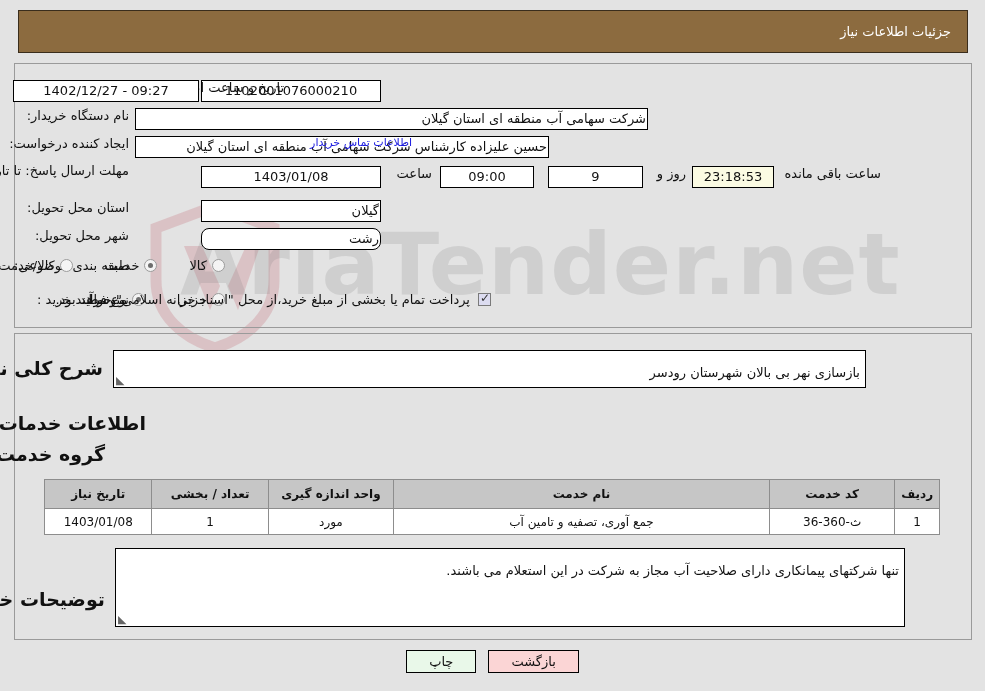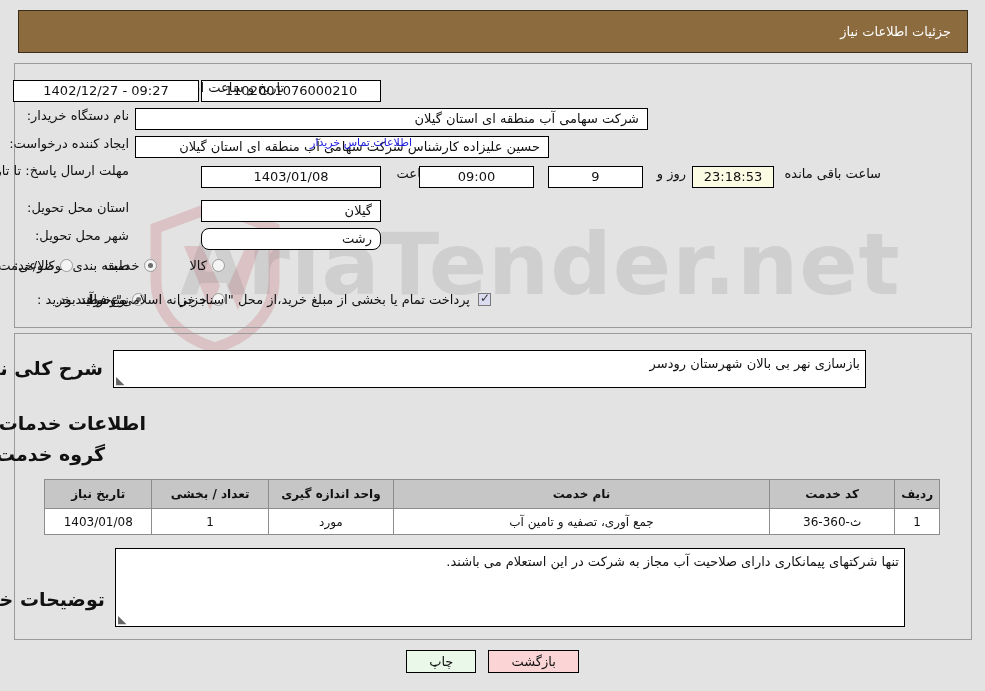--- a/index.html
+++ b/index.html
@@ -84,21 +84,21 @@
     text-align: right;
     white-space: nowrap;
   }
   .fld {
     background: #ffffff;
     border: 1px solid #000;
     height: 22px;
     line-height: 20px;
     font-size: 13px;
     color: #111;
-    padding: 0 8px;
+    padding: 0 1px;
     text-align: center;
     overflow: hidden;
     white-space: nowrap;
     font-family: "DejaVu Sans", "Liberation Sans", sans-serif;
   }
   .fld.right { text-align: right; }
   .fld.timer { background: #fbfbe3; }
   .link {
     color: #1a1ae0;
     font-size: 11px;
@@ -146,21 +146,21 @@
     line-height: 14px;
   }
 
   
   .ta {
     position: absolute;
     background: #fff;
     border: 1px solid #000;
     font-size: 13px;
     color: #111;
-    padding: 5px 5px 0 5px;
+    padding: 14px 5px 0 5px;
     text-align: right;
     z-index: 3;
     overflow: hidden;
   }
   .ta .grip {
     position: absolute;
     left: 2px; bottom: 1px;
     width: 10px; height: 10px;
     color: #666;
     font-size: 11px;
@@ -282,21 +282,21 @@
   <div class="frow" style="right:856px; top:163px; width:120px; display:block; line-height:16px; white-space:normal; text-align:right;">
     <span class="lbl">مهلت ارسال پاسخ: تا تاریخ:</span>
   </div>
   <div class="frow" style="right:604px; top:166px;">
     <span class="fld" style="width:180px;">1403/01/08</span>
   </div>
   <div class="frow" style="right:553px; top:166px;">
     <span class="plain">ساعت</span>
   </div>
   <div class="frow" style="right:451px; top:166px;">
-    <span class="fld" style="width:115px;">09:00</span>
+    <span class="fld" style="width:94px;">09:00</span>
   </div>
   <div class="frow" style="right:342px; top:166px;">
     <span class="fld" style="width:95px;">9</span>
   </div>
   <div class="frow" style="right:299px; top:166px;">
     <span class="plain">روز و</span>
   </div>
   <div class="frow" style="right:211px; top:166px;">
     <span class="fld timer" style="width:82px;">23:18:53</span>
   </div>

